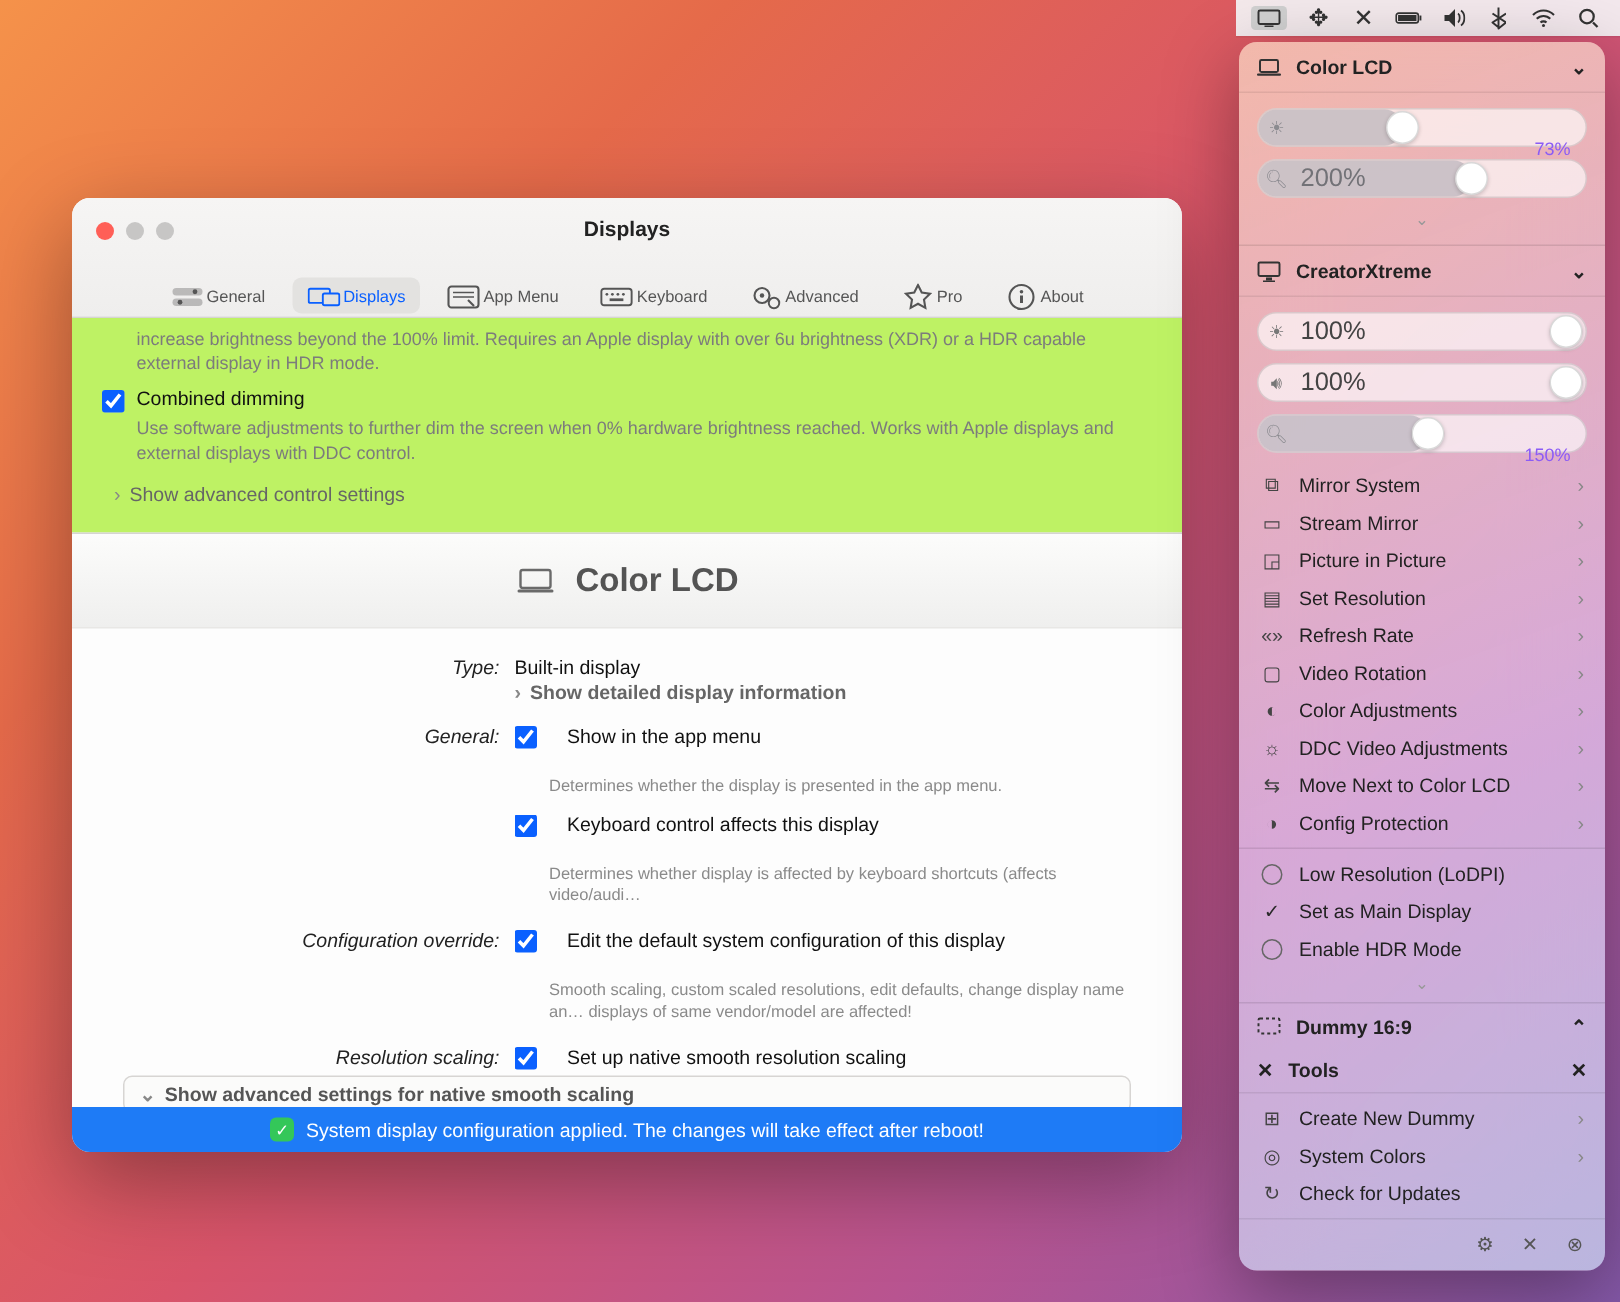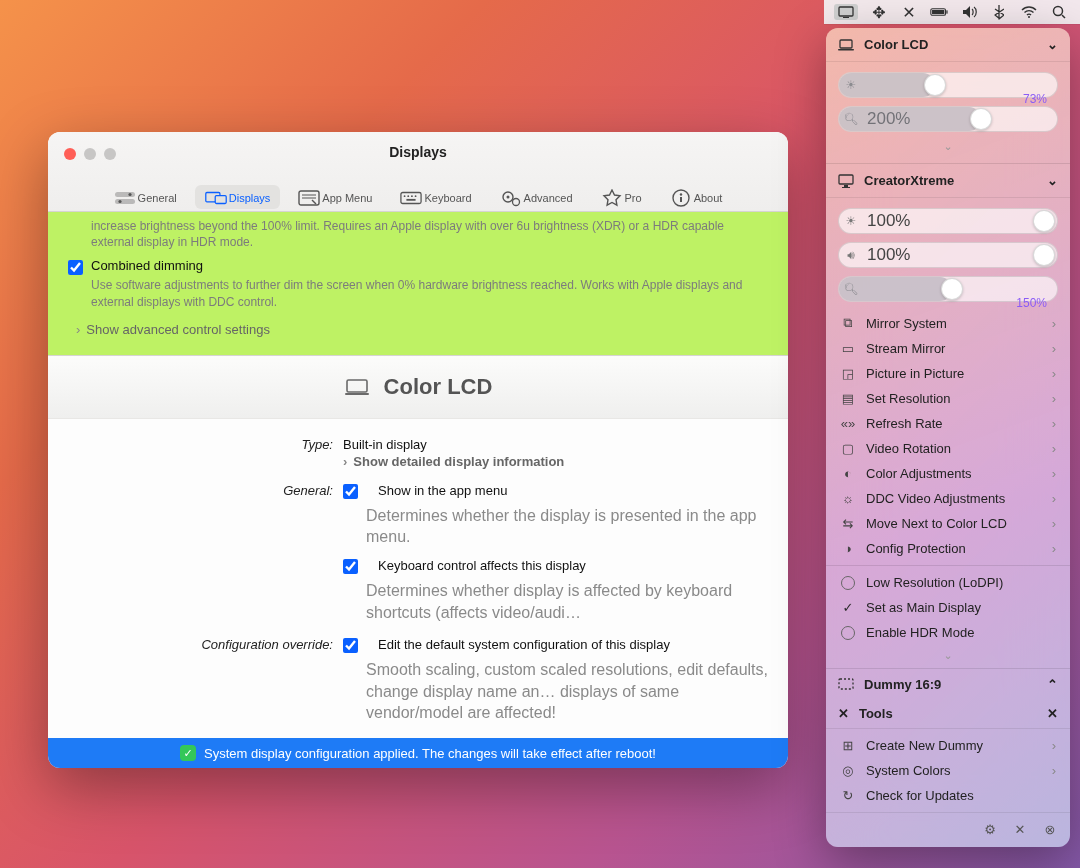--- a/index.html
+++ b/index.html
@@ -38,21 +38,21 @@
   .hdr-band { height:64px; background:linear-gradient(#fcfcfb,#efefee); border-top:1px solid #d6d4d2; border-bottom:1px solid #e8e7e5; display:flex; align-items:center; justify-content:center; gap:14px; color:#555; }
   .hdr-band .lap{ width:26px; height:18px; }
   .hdr-band .t{ font-size:22px; font-weight:700; color:#545454; }
 
   .form { padding:18px 20px 60px; font-size:13px; color:#111; }
   .row { display:flex; margin-bottom:4px; }
   .row .lab { width:275px; text-align:right; padding-right:10px; color:#222;font-style:italic; }
   .row .val { flex:1; }
   .val .line { display:flex; align-items:flex-start; gap:20px; }
   .val .line input[type=checkbox]{ accent-color:#0a60ff; width:15px; height:15px; margin-top:1px; }
-  .val .desc { color:#8a8a8a; font-size:16px; margin:6px 0 10px 23px; line-height:1.35; }
+  .val .desc { color:#8a8a8a; font-size:11px; margin:18px 0 10px 23px; line-height:1.35; }
   .disclosure2 { font-weight:600; color:#666; font-size:13px; margin:2px 0 10px 0; }
   .disclosure2::before{ content:"›"; margin-right:6px; color:#888; }
   .wide-disc { margin:4px 14px 0; border:1px solid #d7d5d3; border-radius:6px; padding:4px 10px; font-weight:600; font-size:13px; color:#555; background:#fbfbfa; }
   .wide-disc::before{ content:"⌄"; margin-right:6px; color:#888; }
 
   .banner { position:absolute; left:0; right:0; bottom:0; height:30px; background:#1e7bf6; color:#fff; display:flex; align-items:center; justify-content:center; font-size:13px; gap:8px; }
   .banner .chk { width:16px; height:16px; background:#34c759; border-radius:4px; display:flex; align-items:center; justify-content:center; color:#fff; font-size:11px; }
 
   
   .panel { position:absolute; top:28px; right:10px; width:244px; border-radius:12px; background:rgba(250,250,252,.55); -webkit-backdrop-filter:blur(30px); backdrop-filter:blur(30px); box-shadow:0 15px 50px rgba(0,0,0,.35); overflow:hidden; font-size:13px; color:#222; }

